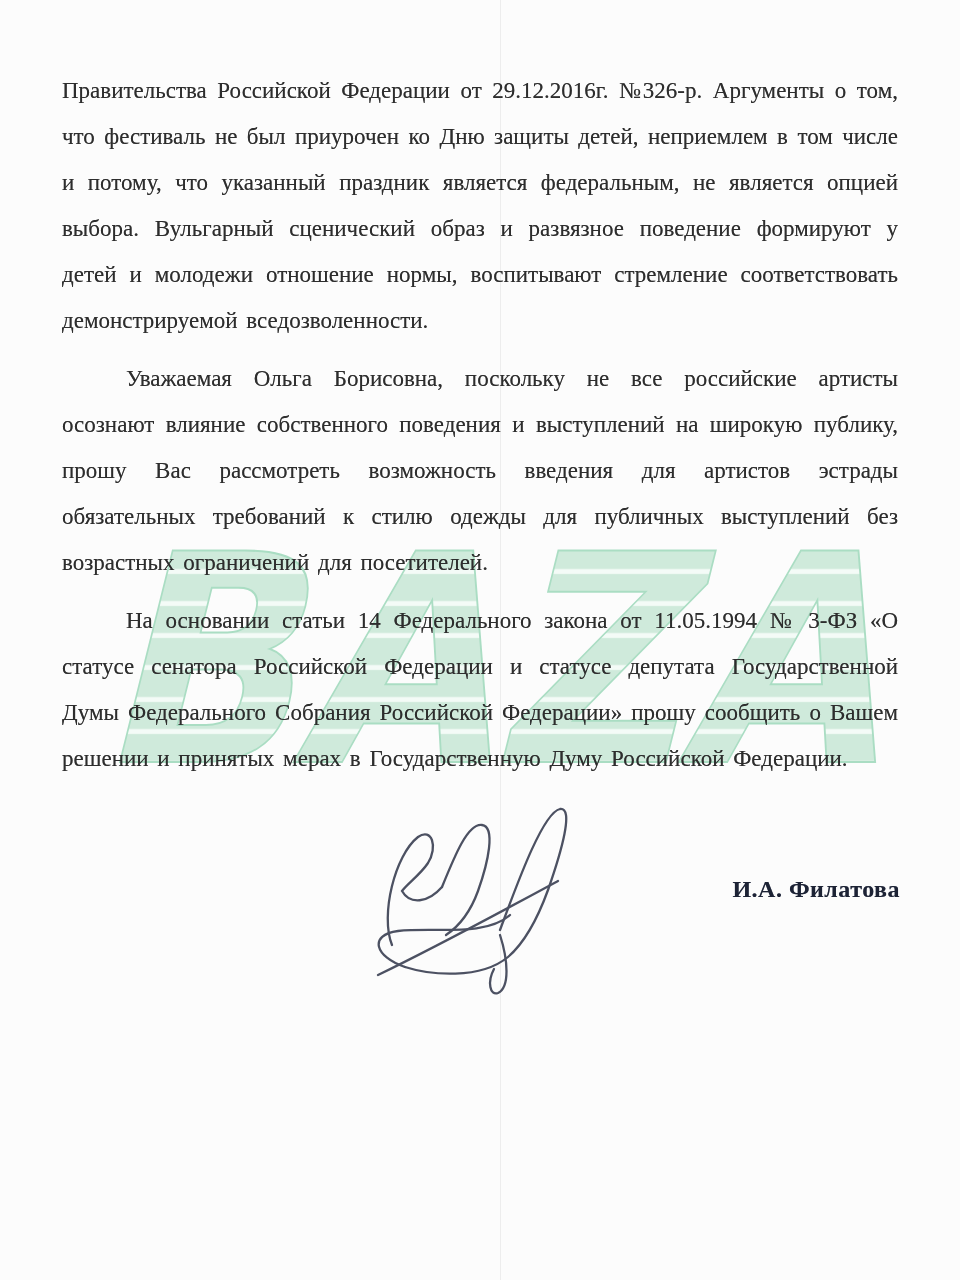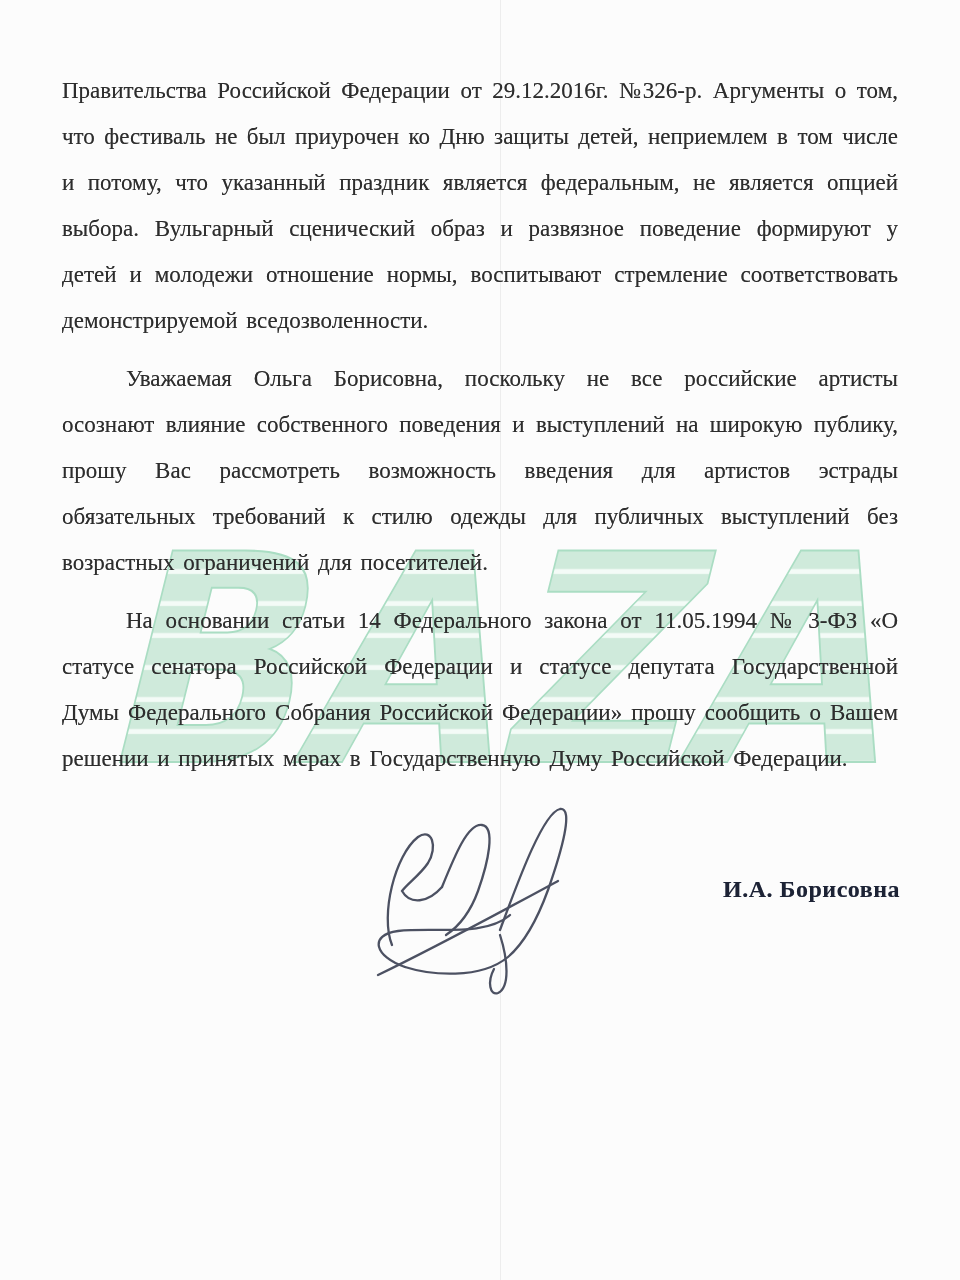--- a/index.html
+++ b/index.html
@@ -87,15 +87,15 @@
         <path d="M 42 150 C 30 120, 45 60, 68 42 C 82 32, 88 52, 78 68 C 70 80, 58 88, 52 96 C 60 110, 78 108, 92 92"></path>
         <path d="M 92 92 C 105 60, 118 28, 132 30 C 146 32, 138 68, 128 96 C 120 118, 108 132, 96 140"></path>
         <path d="M 150 135 C 165 95, 192 18, 210 14 C 224 12, 212 55, 198 95 C 186 128, 172 150, 158 162 C 130 185, 80 180, 55 172"></path>
         <path d="M 55 172 C 25 162, 18 140, 48 136 C 85 132, 135 142, 160 120"></path>
         <path d="M 28 180 C 90 150, 160 112, 208 86"></path>
         <path d="M 150 140 C 158 165, 160 192, 148 198 C 140 201, 137 187, 144 174"></path>
       </g>
     </svg>
   </div>
 
-  <div class="signatory">И.А. Борисовна</div>
+  <div class="signatory">И.А. Филатова</div>
 
 </div>
 
 </body></html>

